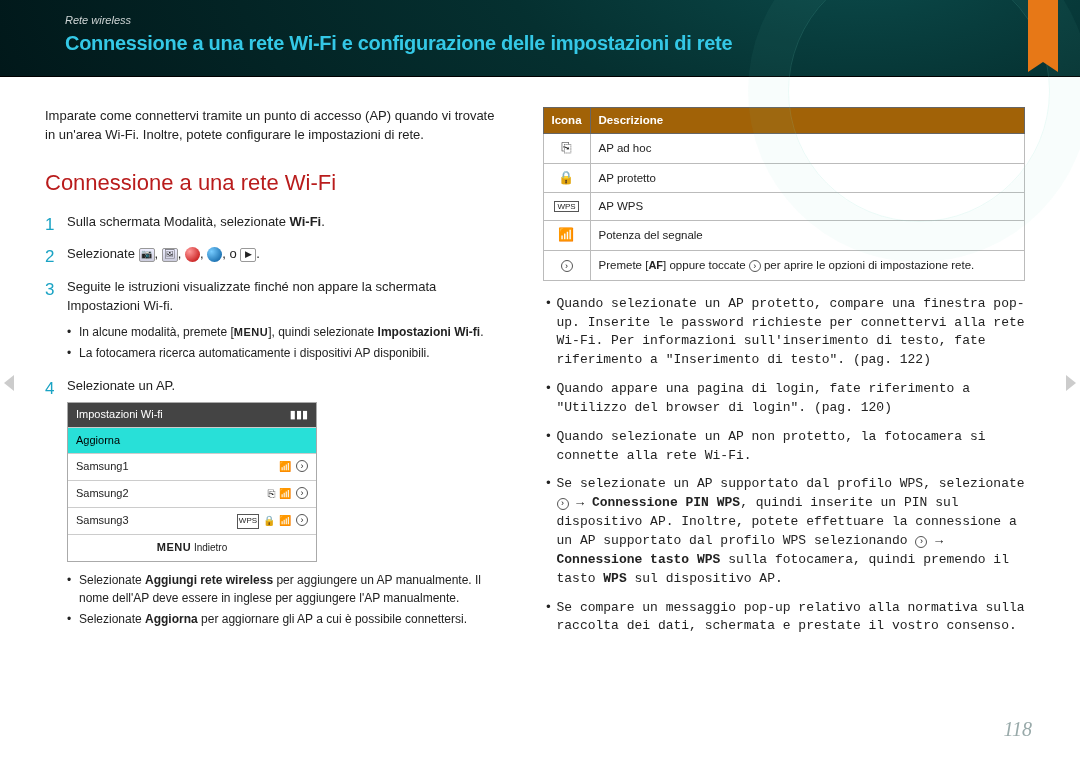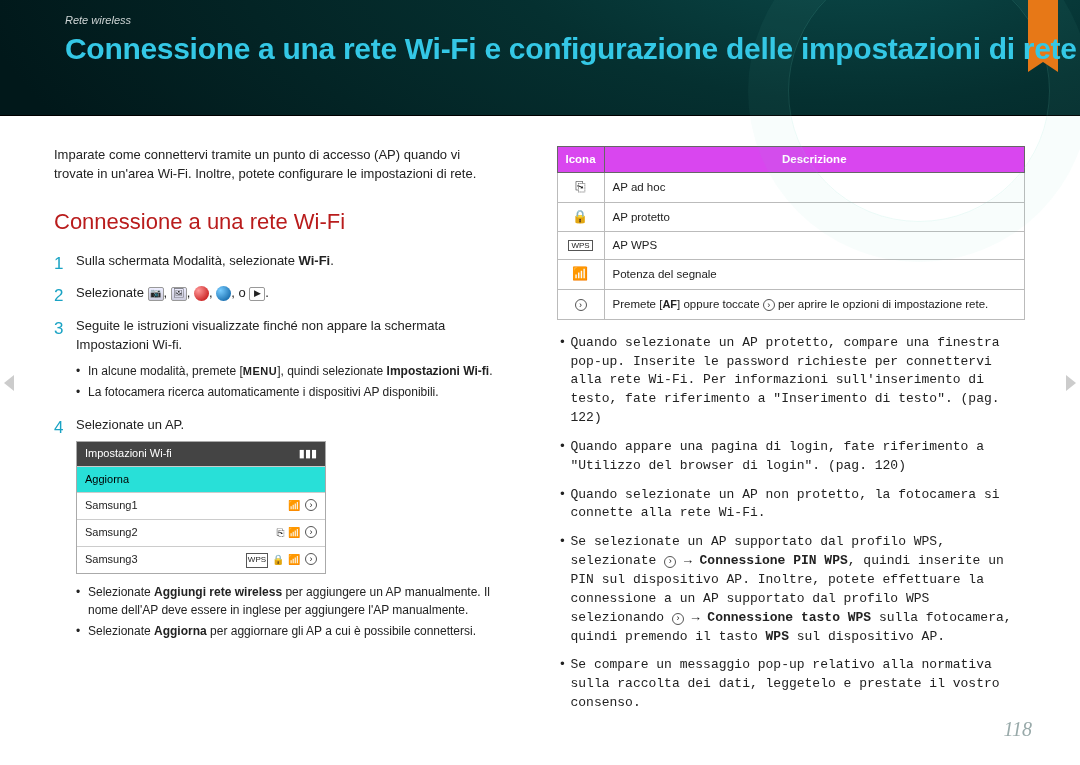--- a/index.html
+++ b/index.html
@@ -7,21 +7,21 @@
     width: 1080px;
     height: 765px;
     font-family: "Segoe UI", Arial, sans-serif;
     background: #fff;
     color: #222;
     position: relative;
     overflow: hidden;
   }
   .header-band {
     width: 100%;
-    height: 116px;
+    height: 77px;
     background: radial-gradient(ellipse 900px 400px at 80% -50%, #0b4a4a 0%, #053030 40%, #01181a 100%);
     position: relative;
     border-bottom: 1px solid #000;
   }
   .header-band::before {
     content: "";
     position: absolute;
     right: 30px; top: -40px;
     width: 260px; height: 260px;
     border: 1px solid rgba(120,220,200,0.15);
@@ -44,29 +44,29 @@
   .breadcrumb {
     position: absolute;
     left: 65px; top: 14px;
     font-size: 11px;
     font-style: italic;
     color: #cfd5d5;
   }
   .page-title {
     position: absolute;
     left: 65px; top: 32px;
-    font-size: 30px;
+    font-size: 20px;
     font-weight: 600;
     color: #34c8e6;
     letter-spacing: -0.3px;
   }
   .columns {
     display: flex;
-    padding: 30px 55px 0 24px;
-    gap: 64px;
+    padding: 30px 55px 0 15px;
+    gap: 45px;
     font-size: 13px;
     line-height: 1.45;
   }
   .col { flex: 1; }
   .intro { margin-bottom: 22px; padding-left: 30px; }
   .section-h2 {
     color: #b91c1c;
     font-size: 22px;
     font-weight: 400;
     margin: 0 0 14px 30px;
@@ -122,22 +122,22 @@
   }
   .sig-icons { display:flex; gap:4px; font-size:10px; }
 
   table.desc {
     width: 100%;
     border-collapse: collapse;
     font-size: 11.5px;
     margin-bottom: 14px;
   }
   table.desc th {
-    background: #d946ef; color: #fff;
-    text-align: center;
+    background: #a16207; color: #fff;
+    text-align: left;
     padding: 4px 8px;
     font-weight: 600;
     border: 1px solid #666;
   }
   table.desc td {
     border: 1px solid #bbb;
     padding: 5px 8px;
     vertical-align: middle;
   }
   table.desc td.icon-cell { text-align: center; width: 42px; font-size: 13px; }
@@ -238,20 +238,24 @@
           </div>
           <div class="sm-row">
             <span>Samsung3</span>
             <span class="sig-icons">
                 <span style="font-size:8px;border:1px solid #555;padding:0 1px;">WPS</span>
                 <span>🔒</span>
                 <span>📶</span>
                 <span class="chev">›</span>
               </span>
           </div>
+          <div class="sm-foot">
+            <span class="menu-key">MENU</span>
+            <span>Indietro</span>
+          </div>
         </div>
 
         <ul class="sub">
           <li>
             <span>Selezionate </span><b>Aggiungi rete wireless</b><span> per aggiungere un AP manualmente. Il nome dell'AP deve essere in inglese per aggiungere l'AP manualmente.</span>
           </li>
           <li>
             <span>Selezionate </span><b>Aggiorna</b><span> per aggiornare gli AP a cui è possibile connettersi.</span>
           </li>
         </ul>
@@ -291,18 +295,18 @@
     </tbody>
       </table>
 
     <ul class="bullets">
       <li>Quando selezionate un AP protetto, compare una finestra pop-up. Inserite le password richieste per connettervi alla rete Wi-Fi. Per informazioni sull'inserimento di testo, fate riferimento a "Inserimento di testo". (pag. 122)</li>
       <li>Quando appare una pagina di login, fate riferimento a "Utilizzo del browser di login". (pag. 120)</li>
       <li>Quando selezionate un AP non protetto, la fotocamera si connette alla rete Wi-Fi.</li>
       <li>
         <span>Se selezionate un AP supportato dal profilo WPS, selezionate </span><span class="chev">›</span><span> → </span><b>Connessione PIN WPS</b><span>, quindi inserite un PIN sul dispositivo AP. Inoltre, potete effettuare la connessione a un AP supportato dal profilo WPS selezionando </span><span class="chev">›</span><span> → </span><b>Connessione tasto WPS</b><span> sulla fotocamera, quindi premendo il tasto </span><b>WPS</b><span> sul dispositivo AP.</span>
       </li>
-      <li>Se compare un messaggio pop-up relativo alla normativa sulla raccolta dei dati, leggetelo e prestate il vostro consenso.</li>
+      <li>Se compare un messaggio pop-up relativo alla normativa sulla raccolta dei dati, schermata e prestate il vostro consenso.</li>
     </ul>
   </div>
 </div>
 
 <div class="page-num">118</div>
 
 </body></html>

